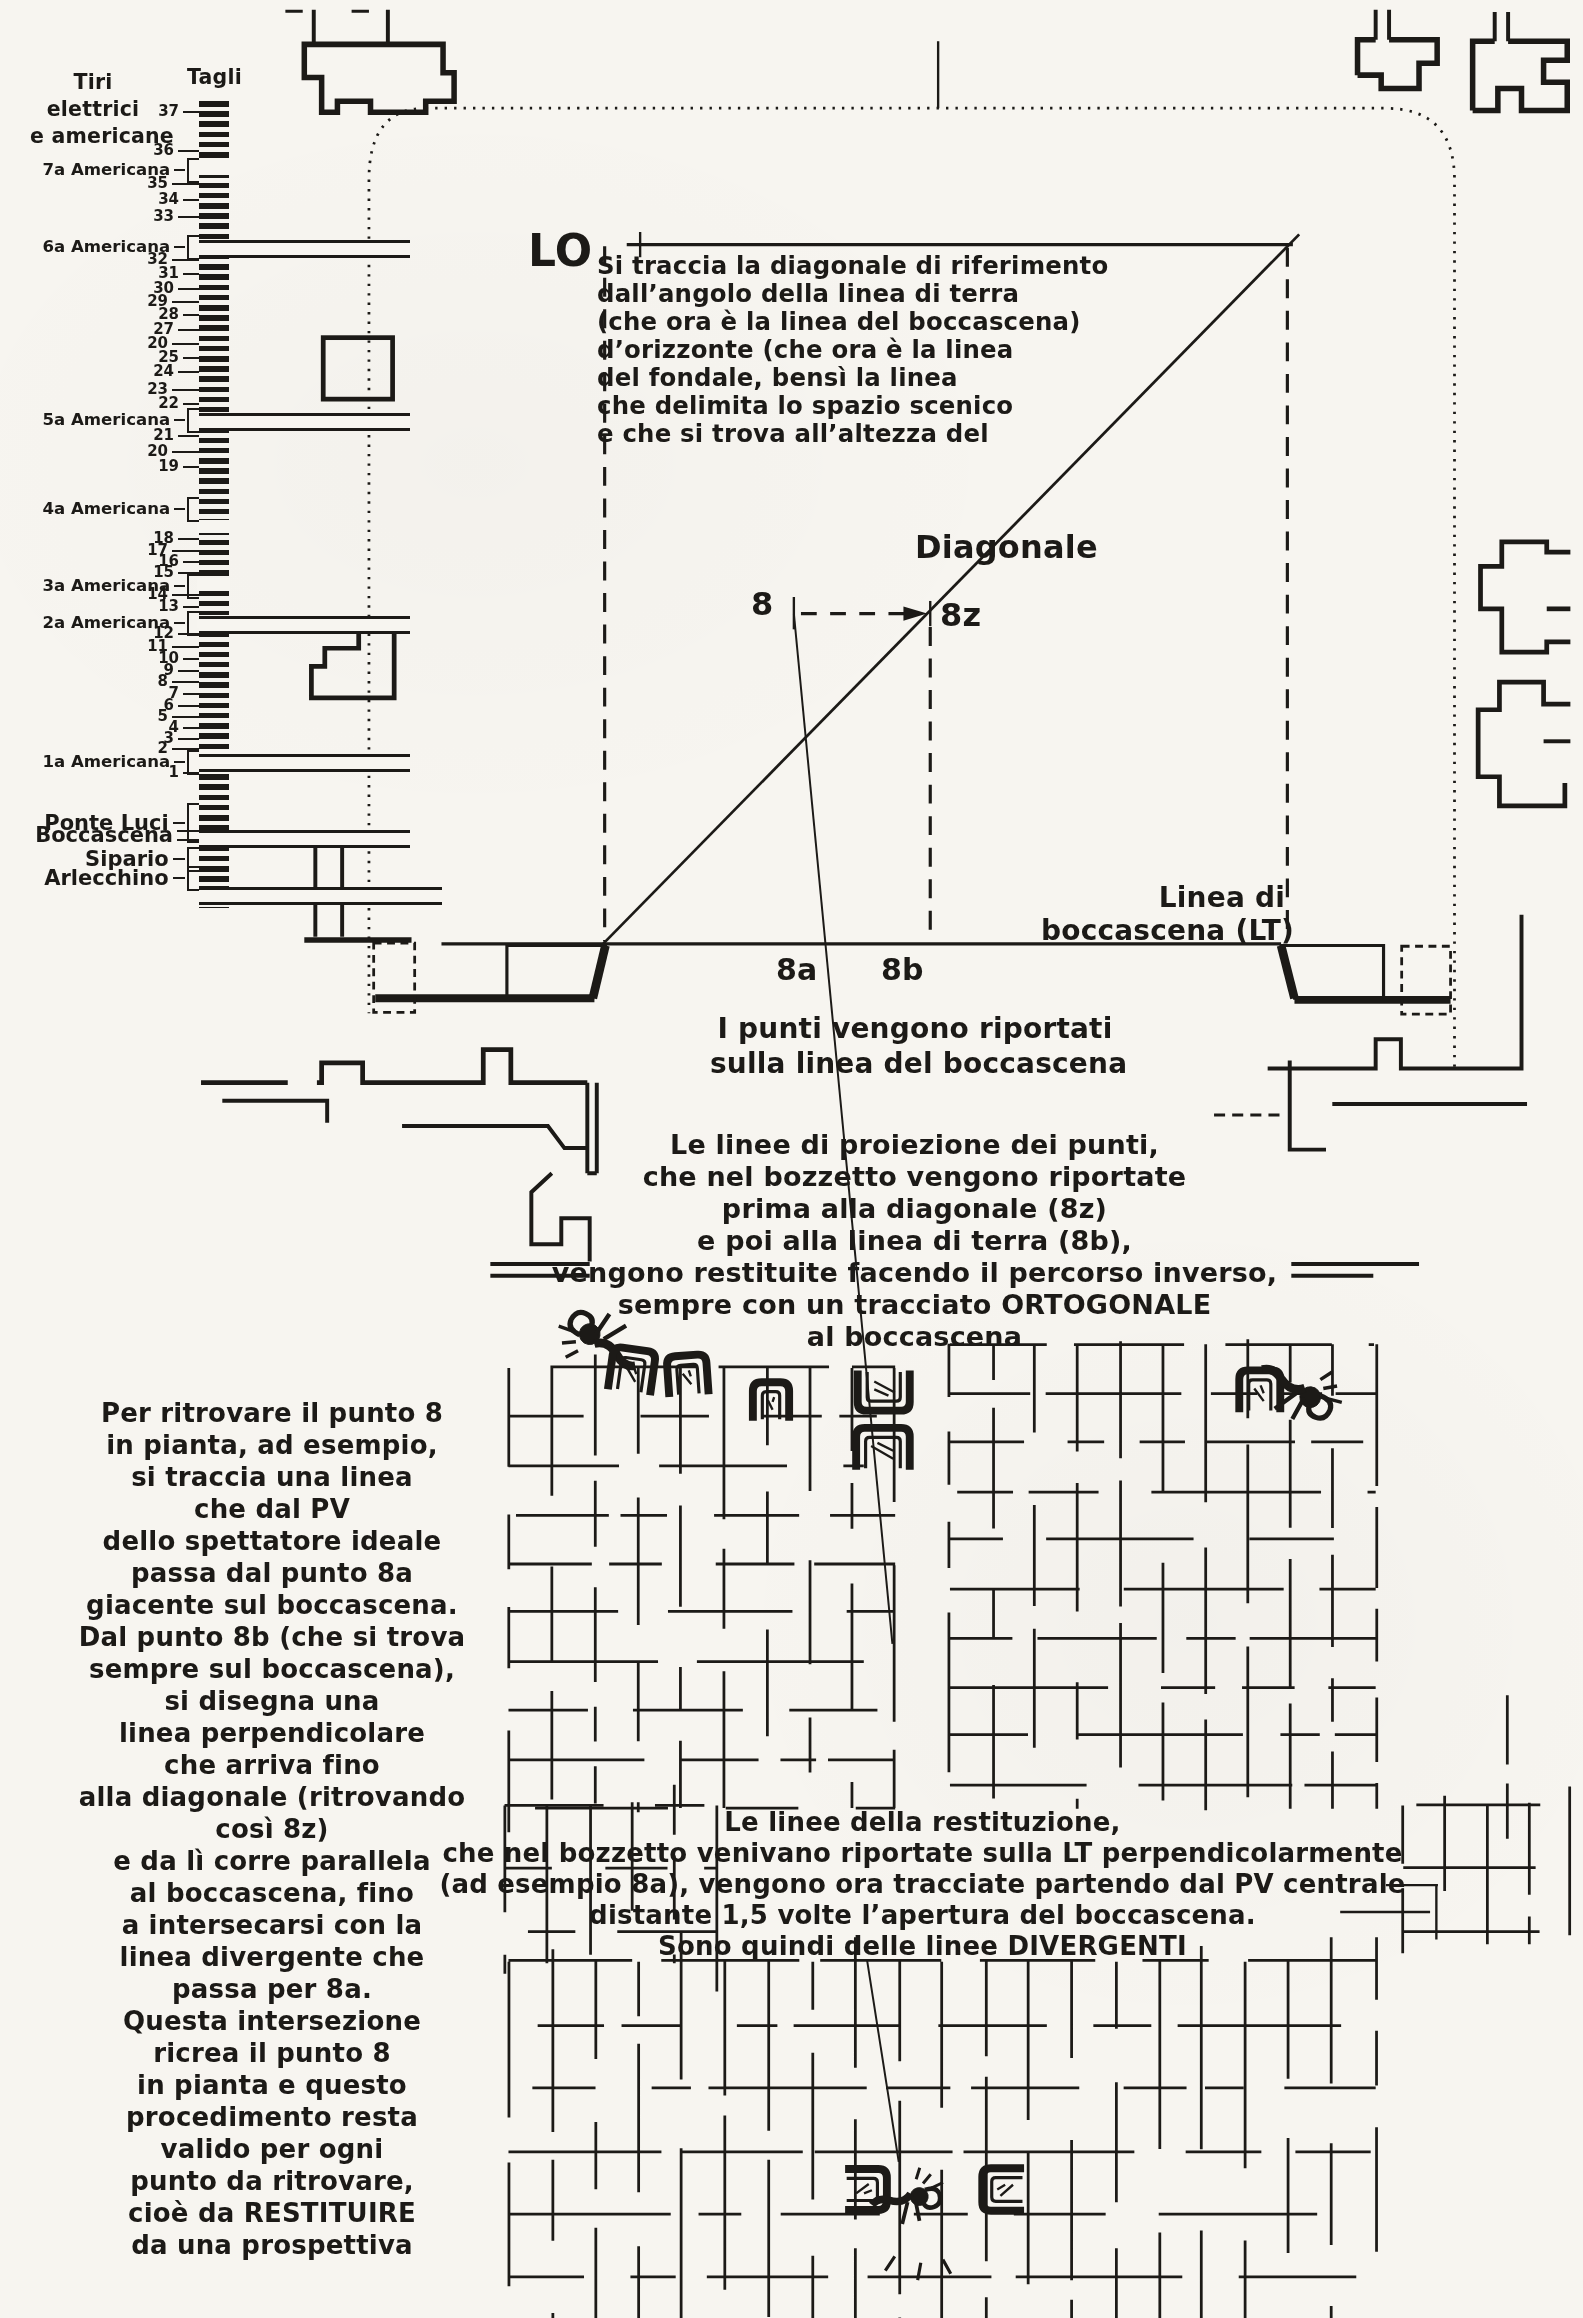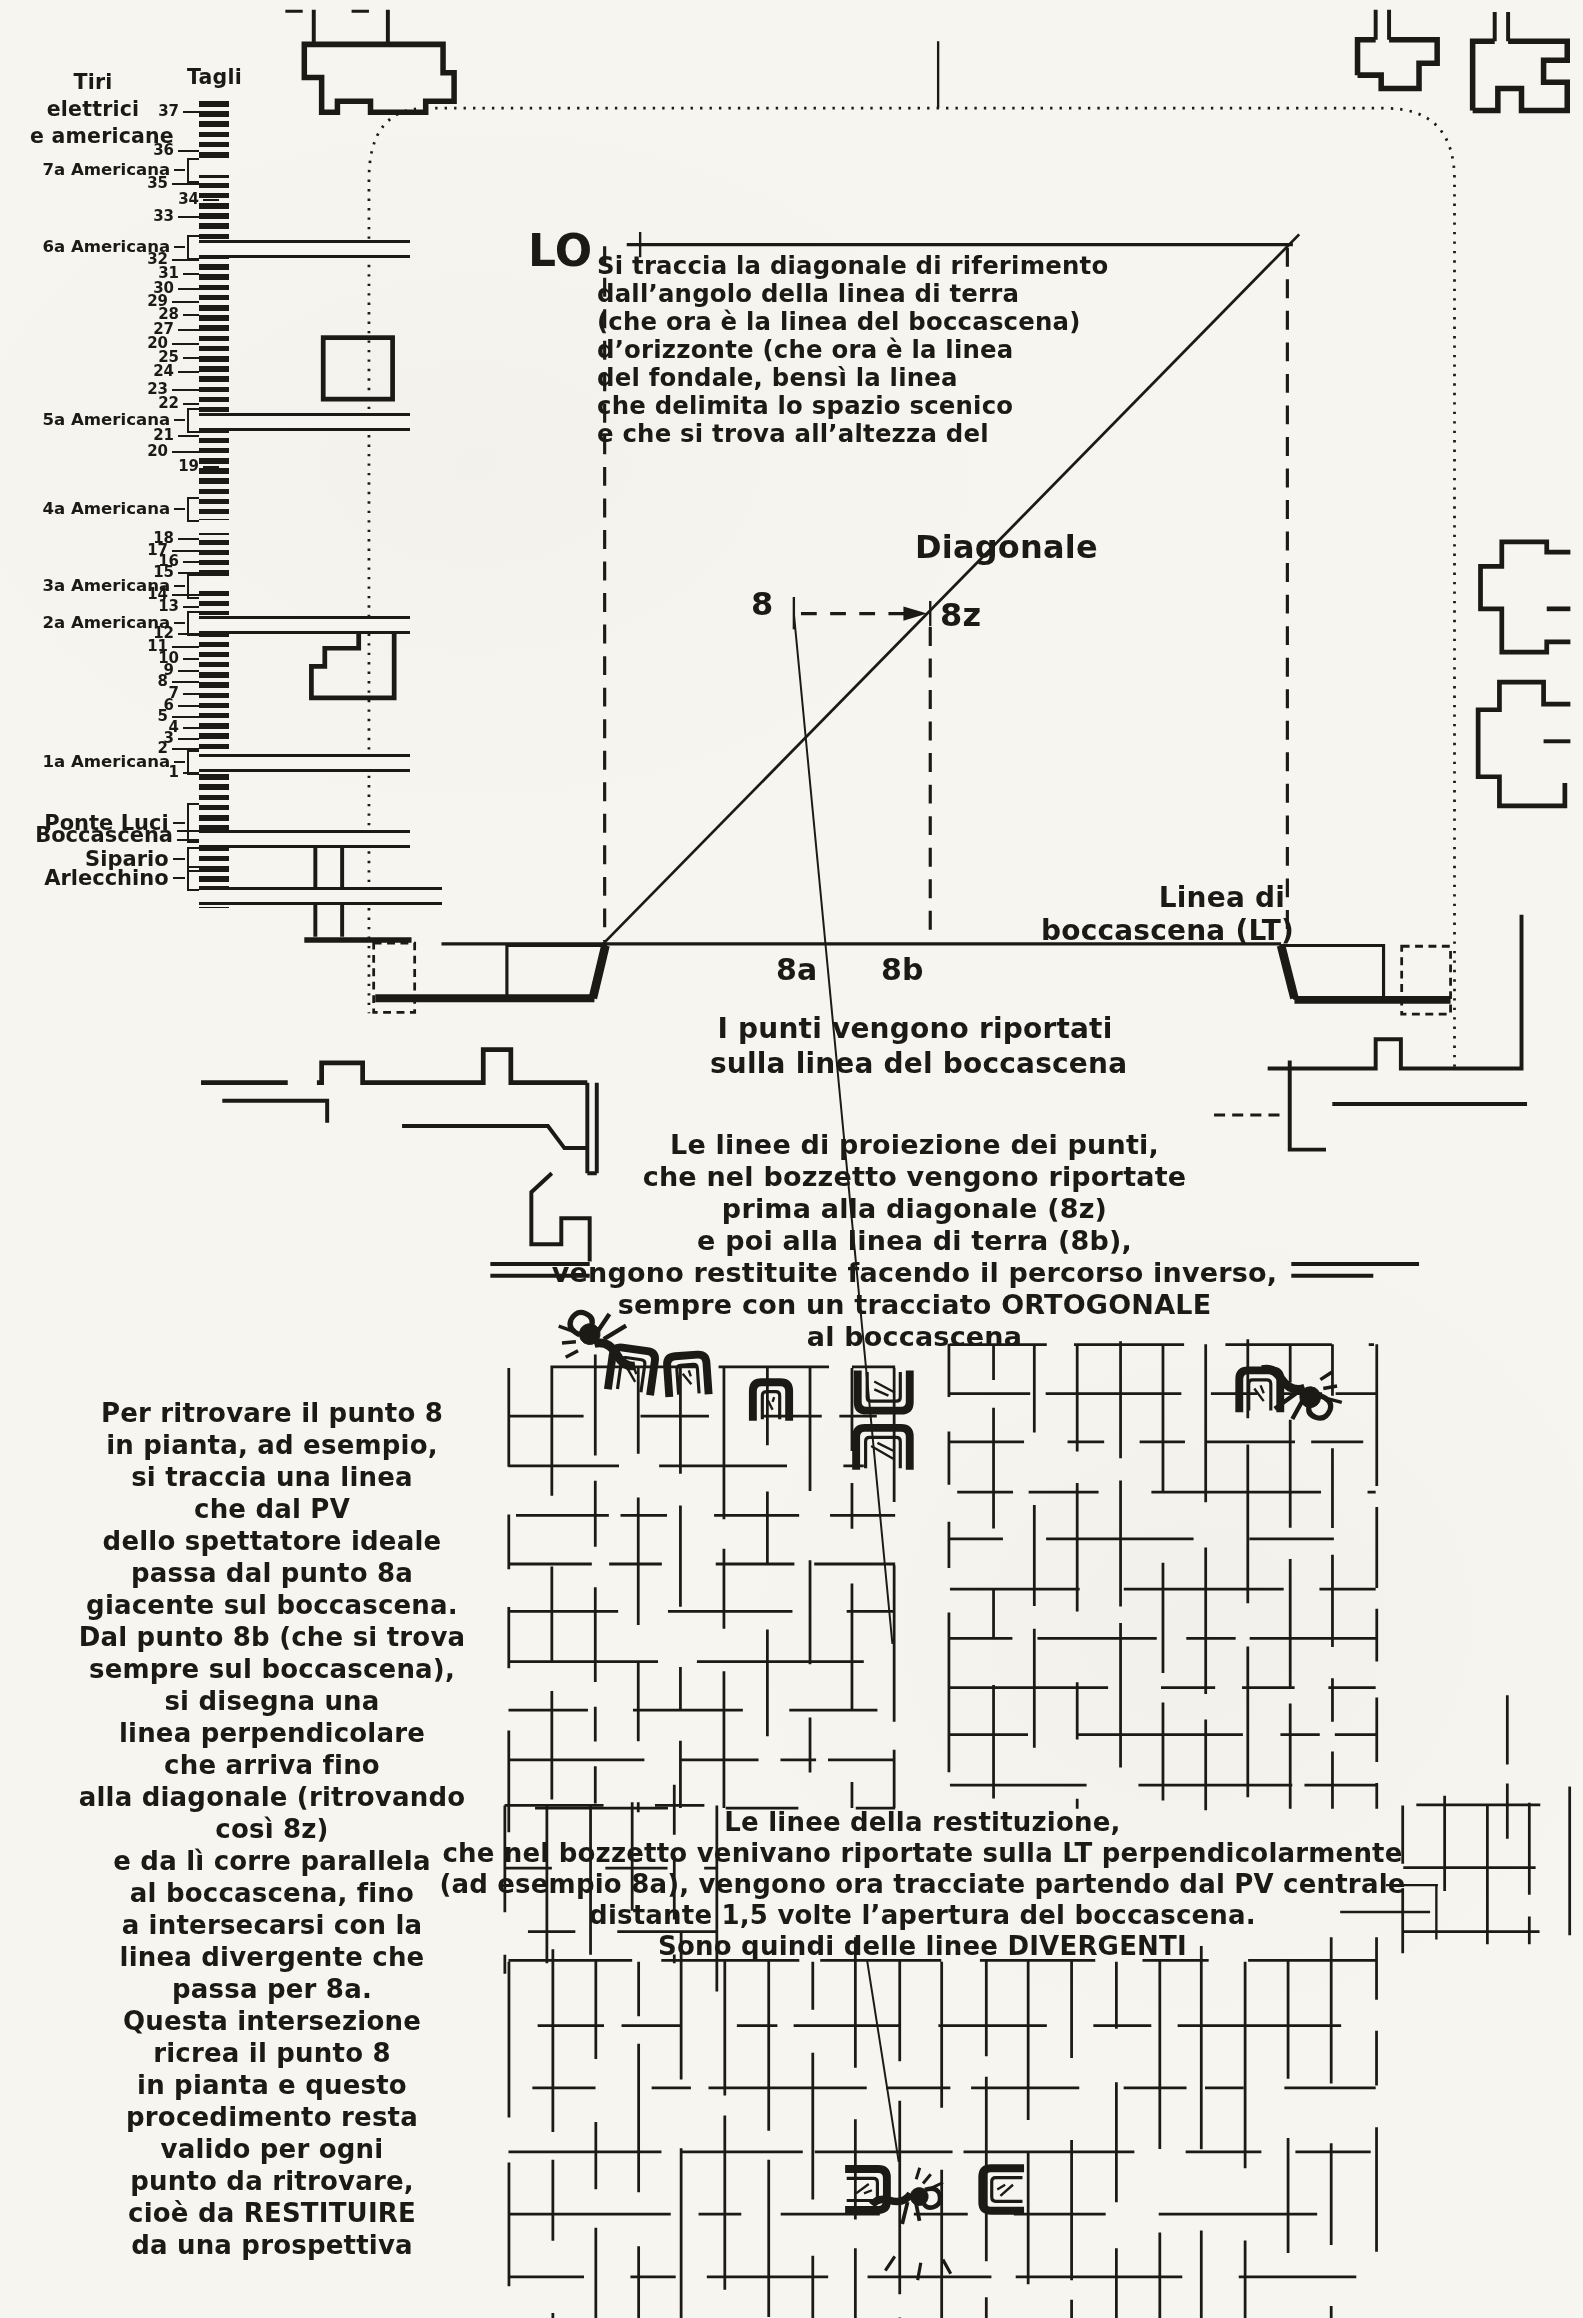--- a/index.html
+++ b/index.html
@@ -227,21 +227,21 @@
         <i class="lead" style="width:16px"></i>
       </div>
       <div class="fly-row fly-num" style="top: 143px;">
         <span class="lbl">36</span>
         <i class="lead" style="width:21px"></i>
       </div>
       <div class="fly-row fly-num" style="top: 176px;">
         <span class="lbl">35</span>
         <i class="lead" style="width:27px"></i>
       </div>
-      <div class="fly-row fly-num" style="top: 192px; padding-left: 20px;">
+      <div class="fly-row fly-num" style="top: 192px;">
         <span class="lbl">34</span>
         <i class="lead" style="width:16px"></i>
       </div>
       <div class="fly-row fly-num" style="top: 209px;">
         <span class="lbl">33</span>
         <i class="lead" style="width:21px"></i>
       </div>
       <div class="fly-row fly-num" style="top: 252px;">
         <span class="lbl">32</span>
         <i class="lead" style="width:27px"></i>
@@ -287,21 +287,21 @@
         <i class="lead" style="width:16px"></i>
       </div>
       <div class="fly-row fly-num" style="top: 428px;">
         <span class="lbl">21</span>
         <i class="lead" style="width:21px"></i>
       </div>
       <div class="fly-row fly-num" style="top: 444px;">
         <span class="lbl">20</span>
         <i class="lead" style="width:27px"></i>
       </div>
-      <div class="fly-row fly-num" style="top: 459px; padding-left: 20px;">
+      <div class="fly-row fly-num" style="top: 459px;">
         <span class="lbl">19</span>
         <i class="lead" style="width:16px"></i>
       </div>
       <div class="fly-row fly-num" style="top: 531px;">
         <span class="lbl">18</span>
         <i class="lead" style="width:21px"></i>
       </div>
       <div class="fly-row fly-num" style="top: 543px;">
         <span class="lbl">17</span>
         <i class="lead" style="width:27px"></i>

